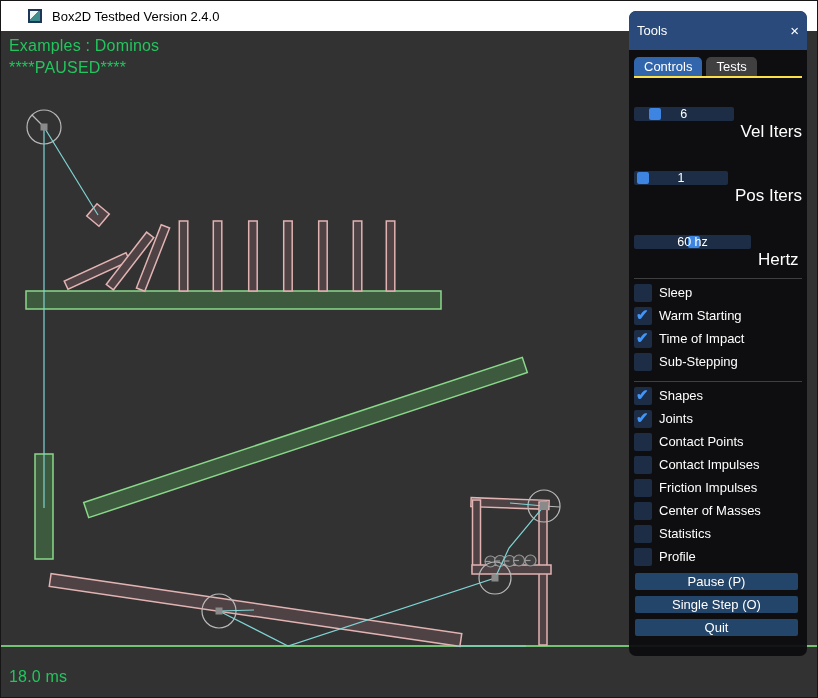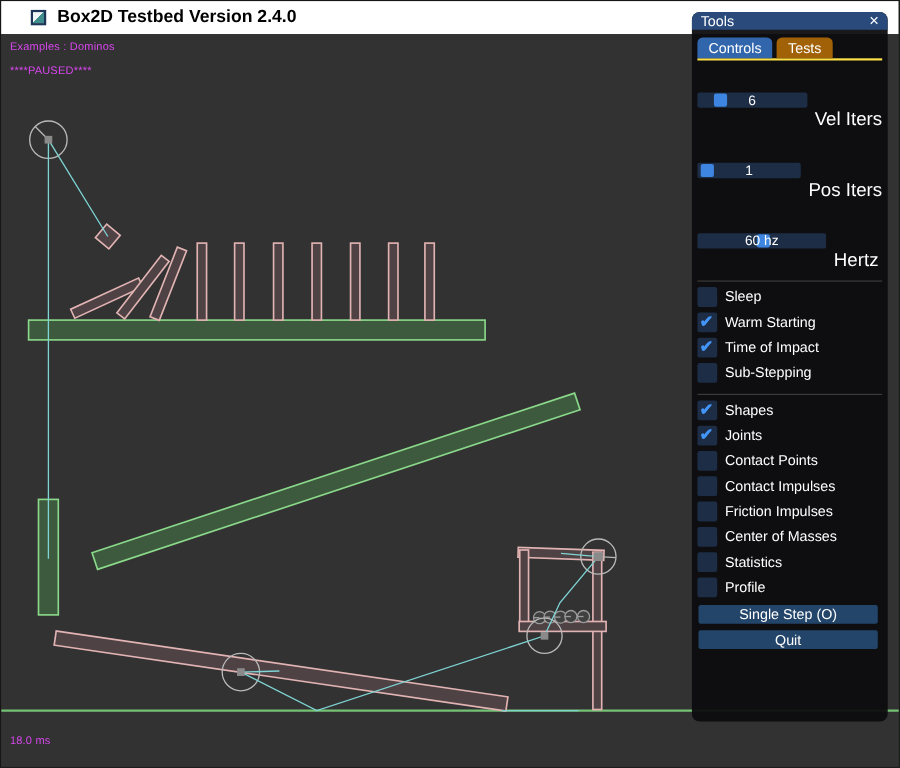--- a/index.html
+++ b/index.html
@@ -6,47 +6,47 @@
   html,body { width:818px; height:698px; background:#202020; }
   body { font-family:"Liberation Sans", sans-serif; }
   .window { position:relative; width:818px; height:698px; background:#323232;
             border:1px solid #161616; overflow:hidden; }
 
   
   .os-titlebar { position:absolute; left:0; top:0; width:100%; height:30px; background:#ffffff;
                  display:flex; align-items:center; }
   .os-icon { width:14px; height:14px; margin-left:27px; border:2px solid #1d3557;
              background:linear-gradient(135deg,#eef6f6 45%,#3f8d8d 45%); }
-  .os-title { margin-left:10px; font-size:16px; color:#000;font-weight:bold; }
+  .os-title { margin-left:10px; font-size:13px; color:#000; }
   .os-btns { position:absolute; right:0; top:0; height:30px; display:flex; }
   .os-btn { width:46px; height:30px; display:flex; align-items:center; justify-content:center;
             color:#000; font-size:15px; cursor:default; }
   .os-btn .minline { width:11px; height:1px; background:#000; }
   .os-btn .maxbox { width:10px; height:10px; border:1px solid #000; }
   .os-btn.close { font-size:17px; }
 
   
   .canvas { position:absolute; left:0; top:30px; width:818px; height:667px; background:#323232; }
   svg.scene { position:absolute; left:0; top:0; }
-  .hud { position:absolute; font-size:10px; color:#d946ef; letter-spacing:.2px; }
+  .hud { position:absolute; font-size:16px; color:#22c55e; letter-spacing:.2px; }
   .hud.ex { left:8px; top:6px; }
   .hud.paused { left:8px; top:28px; }
   .hud.ms { left:8px; top:637px; }
 
   
   .panel { position:absolute; left:628px; top:10px; width:178px; height:645px;
            background:rgba(13,13,15,0.95); border-radius:7px; overflow:hidden;
            color:#fff; font-size:13px; }
-  .panel-title { height:16px; background:#294a7a; display:flex; align-items:center;
+  .panel-title { height:39px; background:#294a7a; display:flex; align-items:center;
                  padding:4px 8px; border-radius:7px 7px 0 0; }
   .panel-title .t { flex:1; }
   .panel-title .x { font-size:15px; line-height:15px; cursor:default; }
   .panel-body { padding:5px 5px 0 5px; }
   .tabbar { display:flex; gap:4px; padding-top:2px; border-bottom:2px solid #fde047; }
-  .tab { padding:2px 10px 2px 10px; border-radius:5px 5px 0 0; background:#a16207; cursor:default; }
+  .tab { padding:2px 10px 2px 10px; border-radius:5px 5px 0 0; background:#404040; cursor:default; }
   .tab.active { background:#3166ad; }
 
   .srow { display:flex; align-items:center; margin-top:8px; }
   .track { position:relative; width:117px; height:14px; background:#1d2d45; border-radius:2px; }
   .grab { position:absolute; top:1px; width:12px; height:12px; background:#3d85e0; border-radius:2px; }
   .sval { position:absolute; left:0; top:0; width:100%; height:14px; text-align:center;
           line-height:14px; font-size:12.5px; }
   .slabel { margin-left:7px; white-space:nowrap; font-size:17px;margin-top:36px; }
 
   .sep { height:1px; background:#3f3f3f; margin:8px 0 2px 0; }
@@ -226,19 +226,20 @@
             <div class="cbox"></div>
             <span class="clabel">Statistics</span>
           </div>
           <div class="crow">
             <div class="cbox"></div>
             <span class="clabel">Profile</span>
           </div>
         </div>
 
       <div class="buttons">
+        <button class="pbtn">Pause (P)</button>
         <button class="pbtn">Single Step (O)</button>
         <button class="pbtn">Quit</button>
       </div>
     </div>
   </div>
 
 </div>
 
 </body></html>

